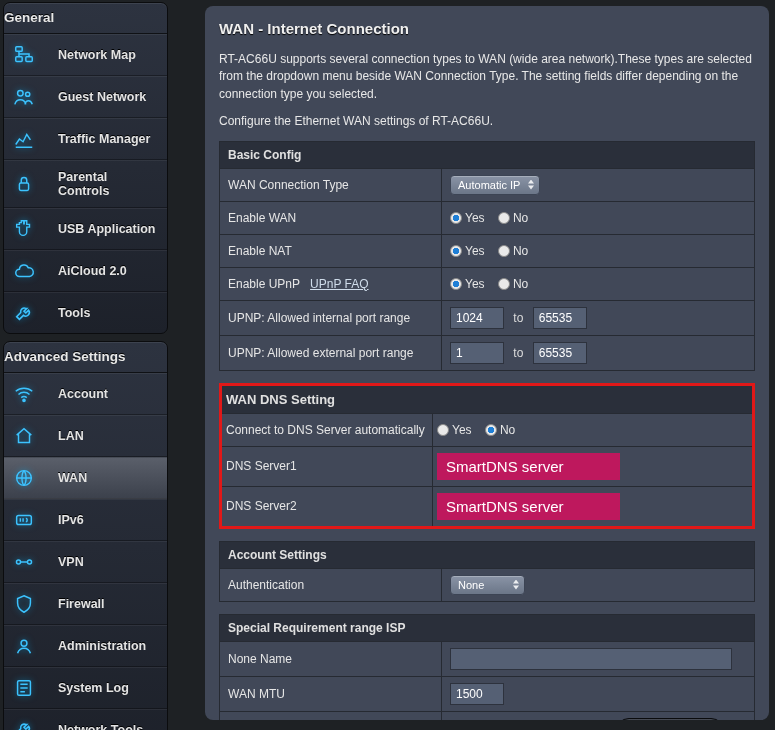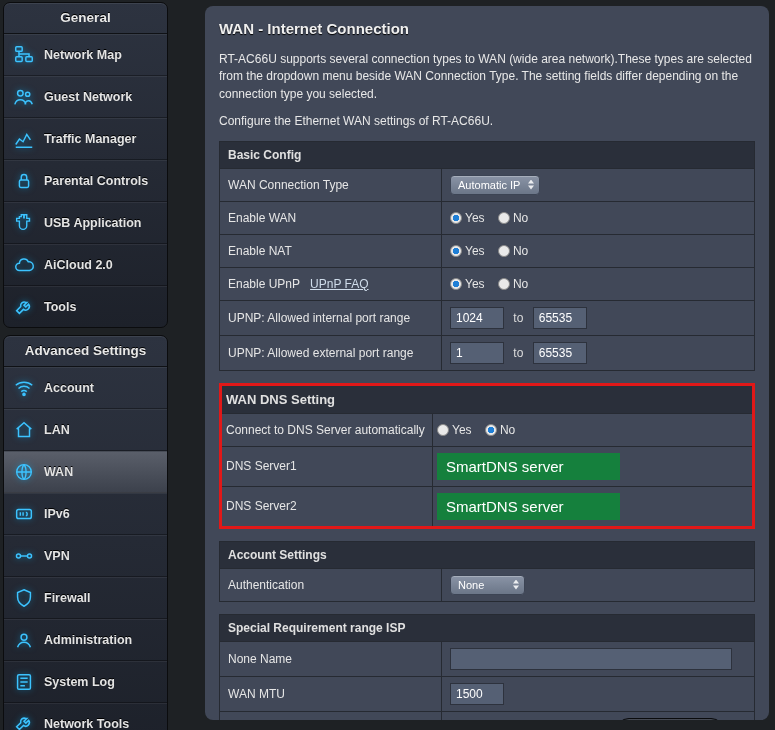--- a/index.html
+++ b/index.html
@@ -1,20 +1,20 @@
 <!DOCTYPE html>
 <html><head>
 <meta charset="utf-8">
 <style>
 html,body{margin:0;padding:0;background:#1e2124;font-family:Arial,Verdana,sans-serif;color:#fff;font-size:12px;}
 .wrap{display:flex;width:775px;height:730px;overflow:hidden;}
 .sidebar{width:165px;flex-shrink:0;padding:2px 3px;}
 .sidecard{background:linear-gradient(#2d3340,#1d212a);border:1px solid #0b0c0e;border-radius:7px;margin-bottom:7px;box-shadow:inset 0 1px 0 rgba(255,255,255,.08);}
-.sidehdr{font-size:13.5px;font-weight:bold;color:#e8e8e8;text-align:center;padding:7px 0 8px;text-shadow:0 -1px 0 #000;border-bottom:1px solid #0f1115;}
-.sideitem{display:flex;align-items:center;gap:9px;padding:9px 9px;border-top:1px solid rgba(255,255,255,.06);border-bottom:1px solid rgba(0,0,0,.35);cursor:pointer;}
+.sidehdr{font-size:13.5px;font-weight:bold;color:#e8e8e8;text-align:left;padding:7px 0 8px;text-shadow:0 -1px 0 #000;border-bottom:1px solid #0f1115;}
+.sideitem{display:flex;align-items:center;gap:23px;padding:9px 9px;border-top:1px solid rgba(255,255,255,.06);border-bottom:1px solid rgba(0,0,0,.35);cursor:pointer;}
 .sideitem:first-of-type{border-top:none;}
 .sideitem:last-of-type{border-bottom:none;}
 .sideitem.active{background:linear-gradient(#5a5f6a,#3c414c);}
 .sideitem .lbl{font-size:12.5px;font-weight:bold;color:#e4e4e4;text-shadow:0 -1px 0 #000;}
 .ico{width:22px;height:22px;display:flex;align-items:center;justify-content:center;flex-shrink:0;}
 .ico svg{width:22px;height:22px;filter:drop-shadow(0 0 3px rgba(0,180,255,.55));}
 
 .main{flex:1;padding:6px 6px 0 6px;overflow:hidden;}
 .panel{background:#414858;border-radius:8px;padding:14px 14px 10px 14px;height:714px;box-sizing:border-box;overflow:hidden;margin-left:28px;}
 .title{font-size:15px;font-weight:bold;color:#f0f0f0;text-shadow:0 1px 1px #000;margin-bottom:14px;}
@@ -33,21 +33,21 @@
 .sel{appearance:none;-webkit-appearance:none;background:linear-gradient(#8a94a6,#6b7688);border:1px solid #3c4454;border-radius:4px;color:#fff;font-size:11px;padding:3px 18px 3px 7px;position:relative;box-shadow:inset 0 1px 0 rgba(255,255,255,.25);}
 .selwrap{position:relative;display:inline-block;}
 .selwrap::after{content:"";position:absolute;right:6px;top:50%;transform:translateY(-50%);width:6px;height:10px;background:linear-gradient(#fff,#fff);clip-path:polygon(0 40%,100% 40%,50% 0,0 40%,0 60%,100% 60%,50% 100%,0 60%);pointer-events:none;opacity:.85;}
 .radio{appearance:none;width:12px;height:12px;border-radius:50%;border:1px solid #888;background:#e9e9e9;vertical-align:middle;margin:0 3px 0 0;position:relative;cursor:pointer;}
 .radio:checked{background:radial-gradient(circle,#1f7fd6 0 45%,#e9e9e9 48% 100%);}
 .rlabel{margin-right:10px;vertical-align:middle;}
 .txt{background:#556074;border:1px solid #2d323d;color:#fff;font-size:12px;padding:3px 5px;}
 .txt.sm{width:42px;}
 .txt.lg{width:270px;}
 .to{margin:0 6px;color:#ddd;font-size:12px;}
-.dnsbox{background:#15803d;color:#fff;font-size:15px;padding:5px 9px;width:165px;display:inline-block;}
+.dnsbox{background:#be185d;color:#fff;font-size:15px;padding:5px 9px;width:165px;display:inline-block;}
 .btn{background:linear-gradient(#2e333d,#14171c);border:1px solid #0a0b0d;border-radius:14px;color:#fff;font-weight:bold;font-size:12px;padding:6px 22px;cursor:pointer;box-shadow:inset 0 1px 0 rgba(255,255,255,.12);}
 .link{color:#cfdcea;text-decoration:underline;cursor:pointer;}
 </style>
 </head>
 <body>
 
 <div class="wrap">
 
   <div class="sidebar">
     <div class="sidecard">

